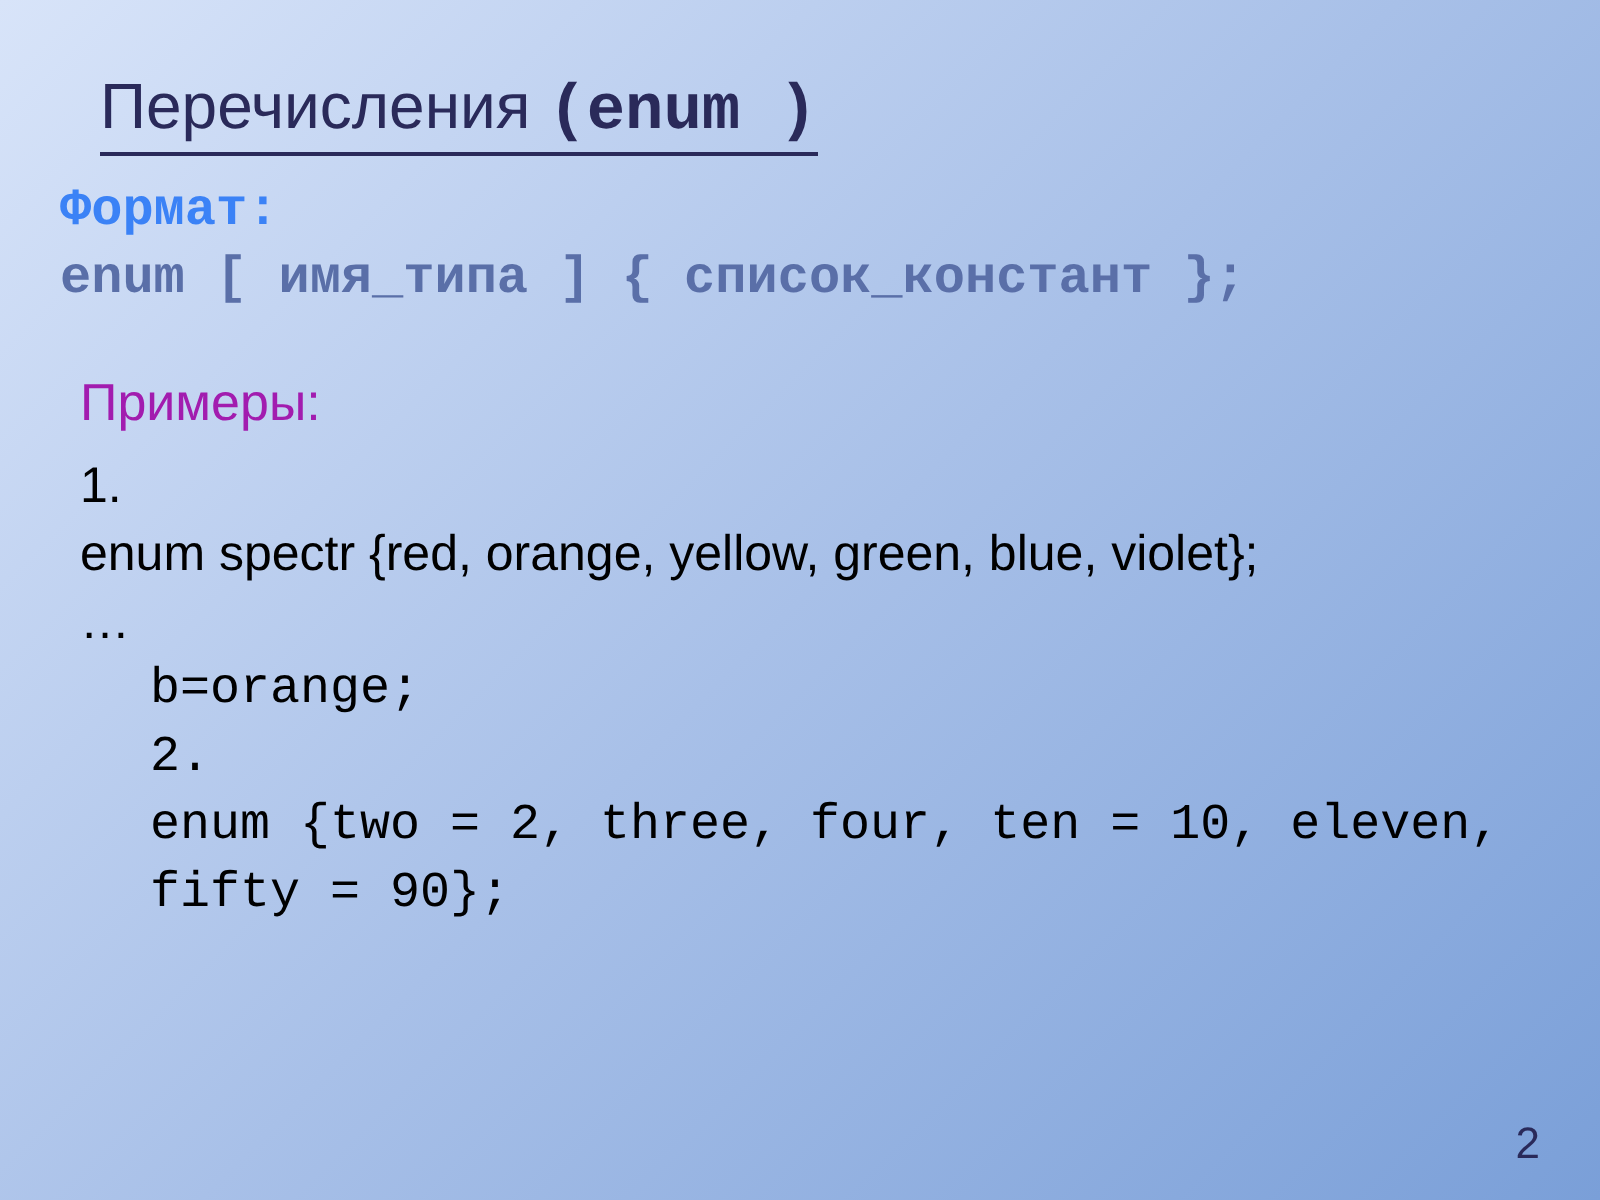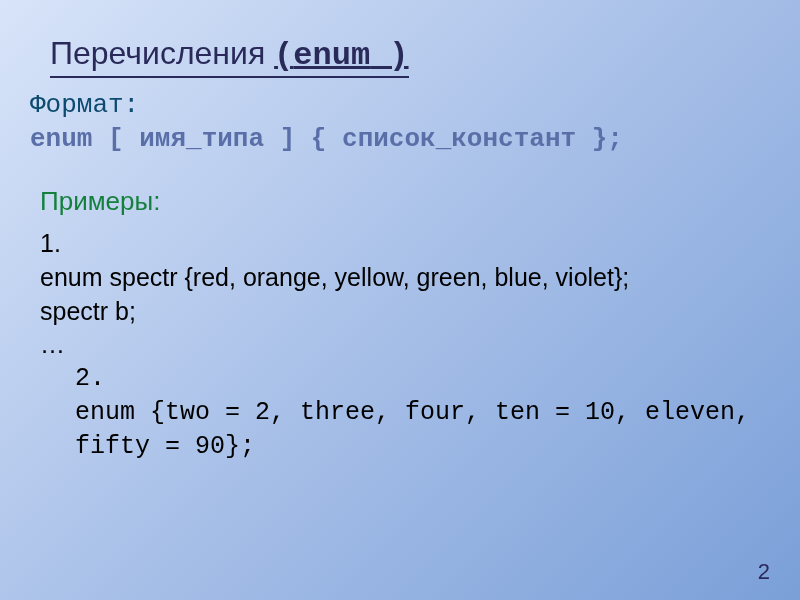--- a/index.html
+++ b/index.html
@@ -24,42 +24,41 @@
       font-weight: normal;
       border-bottom: 2px solid #2a2a5a;
       display: inline-block;
       padding-bottom: 2px;
       margin-left: 20px;
       margin-bottom: 12px;
     }
     .title-mono {
       font-family: 'Courier New', monospace;
       font-weight: bold;
-      text-decoration: underline;
     }
     .format-label {
       font-family: 'Courier New', monospace;
       font-size: 26px;
-      font-weight: normal;
-      color: #0c4a6e;
+      font-weight: bold;
+      color: #3b82f6;
       margin-bottom: 4px;
     }
     .format-syntax {
       font-family: 'Courier New', monospace;
       font-size: 26px;
       font-weight: bold;
       color: #5a6fa8;
       margin-bottom: 32px;
     }
     .examples {
       padding-left: 10px;
     }
     .example-label {
       font-size: 26px;
-      color: #15803d;
+      color: #a21caf;
       margin-bottom: 10px;
     }
     .example-line {
       font-size: 25px;
       color: #000;
       line-height: 1.35;
     }
     .indented {
       padding-left: 35px;
     }
@@ -82,20 +81,20 @@
     <span>Перечисления</span> <span class="title-mono">(<span>enum</span> )</span>
   </h1>
 
   <div class="format-label">Формат:</div>
   <div class="format-syntax">enum [ имя_типа ] { список_констант };</div>
 
   <div class="examples">
     <div class="example-label">Примеры:</div>
     <div class="example-line">1.</div>
     <div class="example-line">enum spectr {red, orange, yellow, green, blue, violet};</div>
-    <div class="example-line">spectr b;</div>
     <div class="example-line">…</div>
+    <div class="example-line mono indented">b=orange;</div>
     <div class="example-line mono indented">2.</div>
     <div class="example-line mono indented">enum {two = 2, three, four, ten = 10, eleven, fifty = 90};</div>
   </div>
 </div>
 
 <div class="page-number">2</div>
 
 </body></html>

